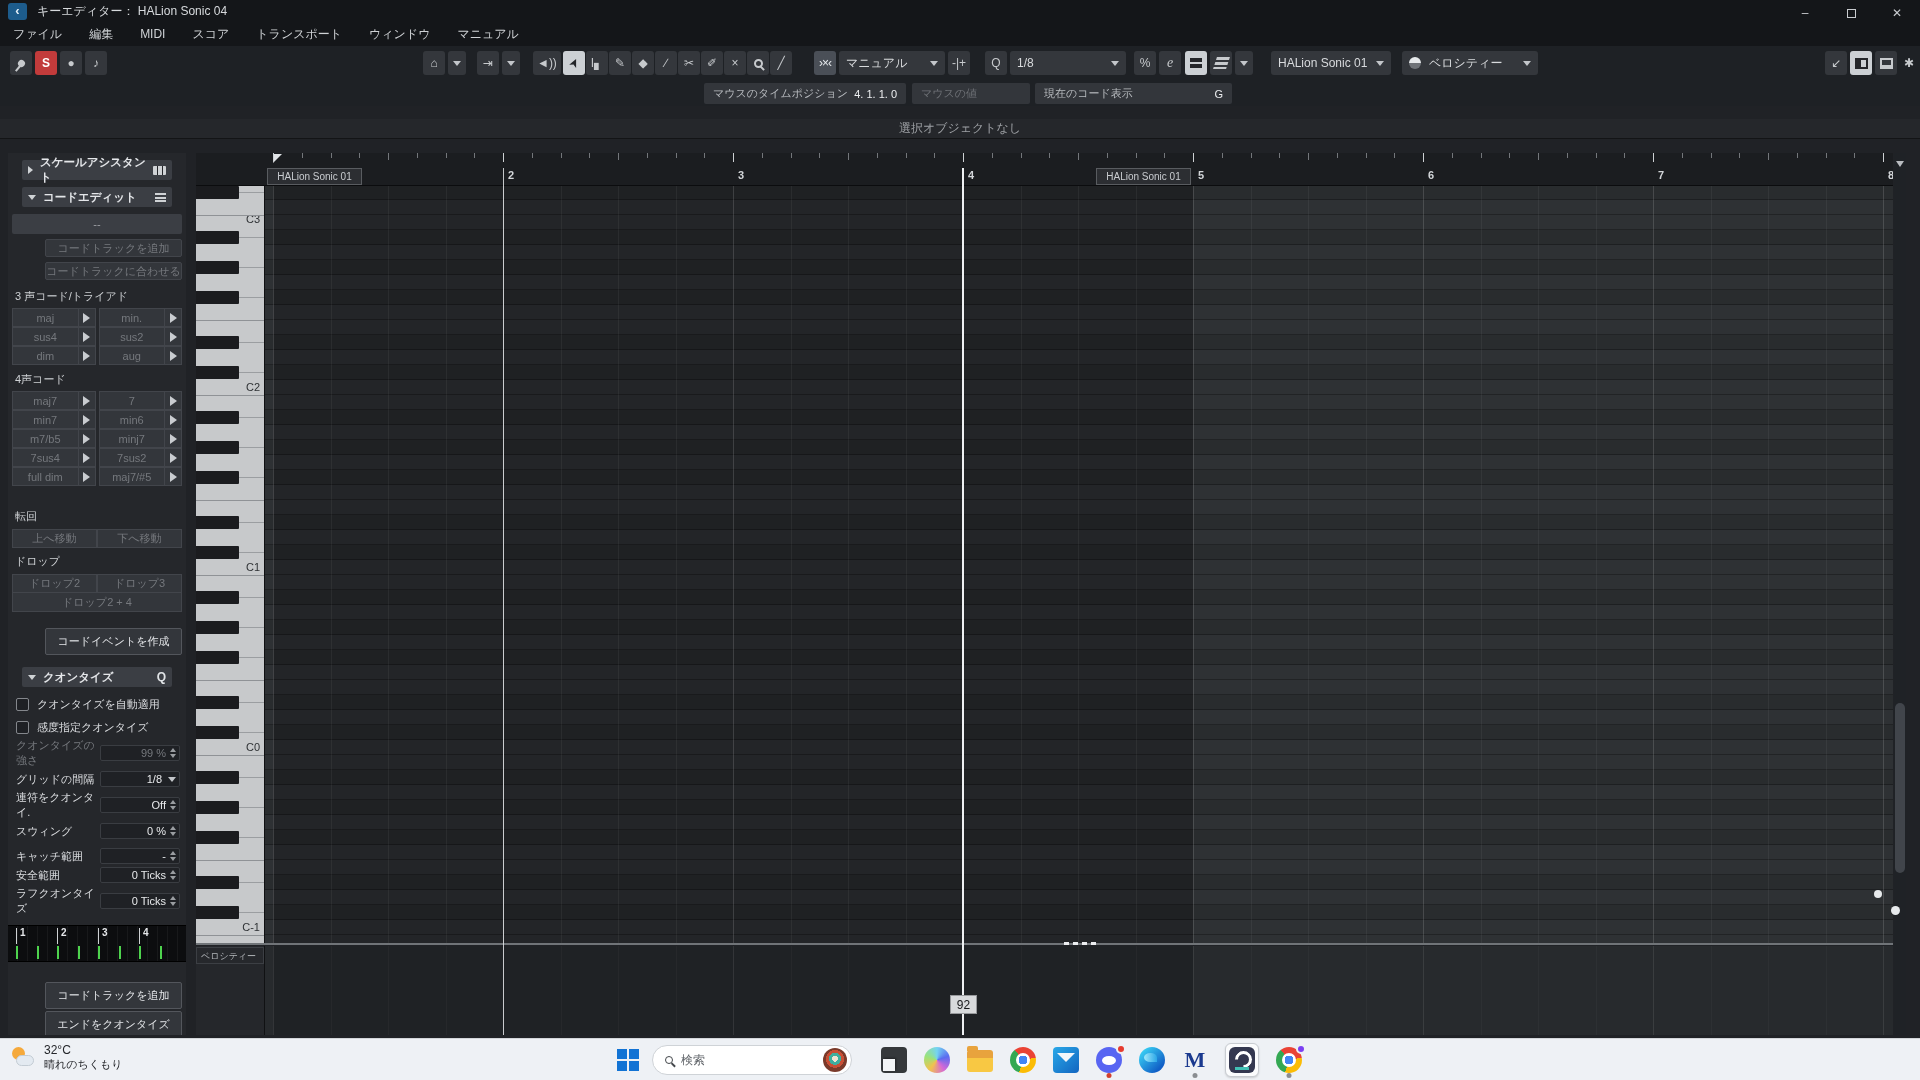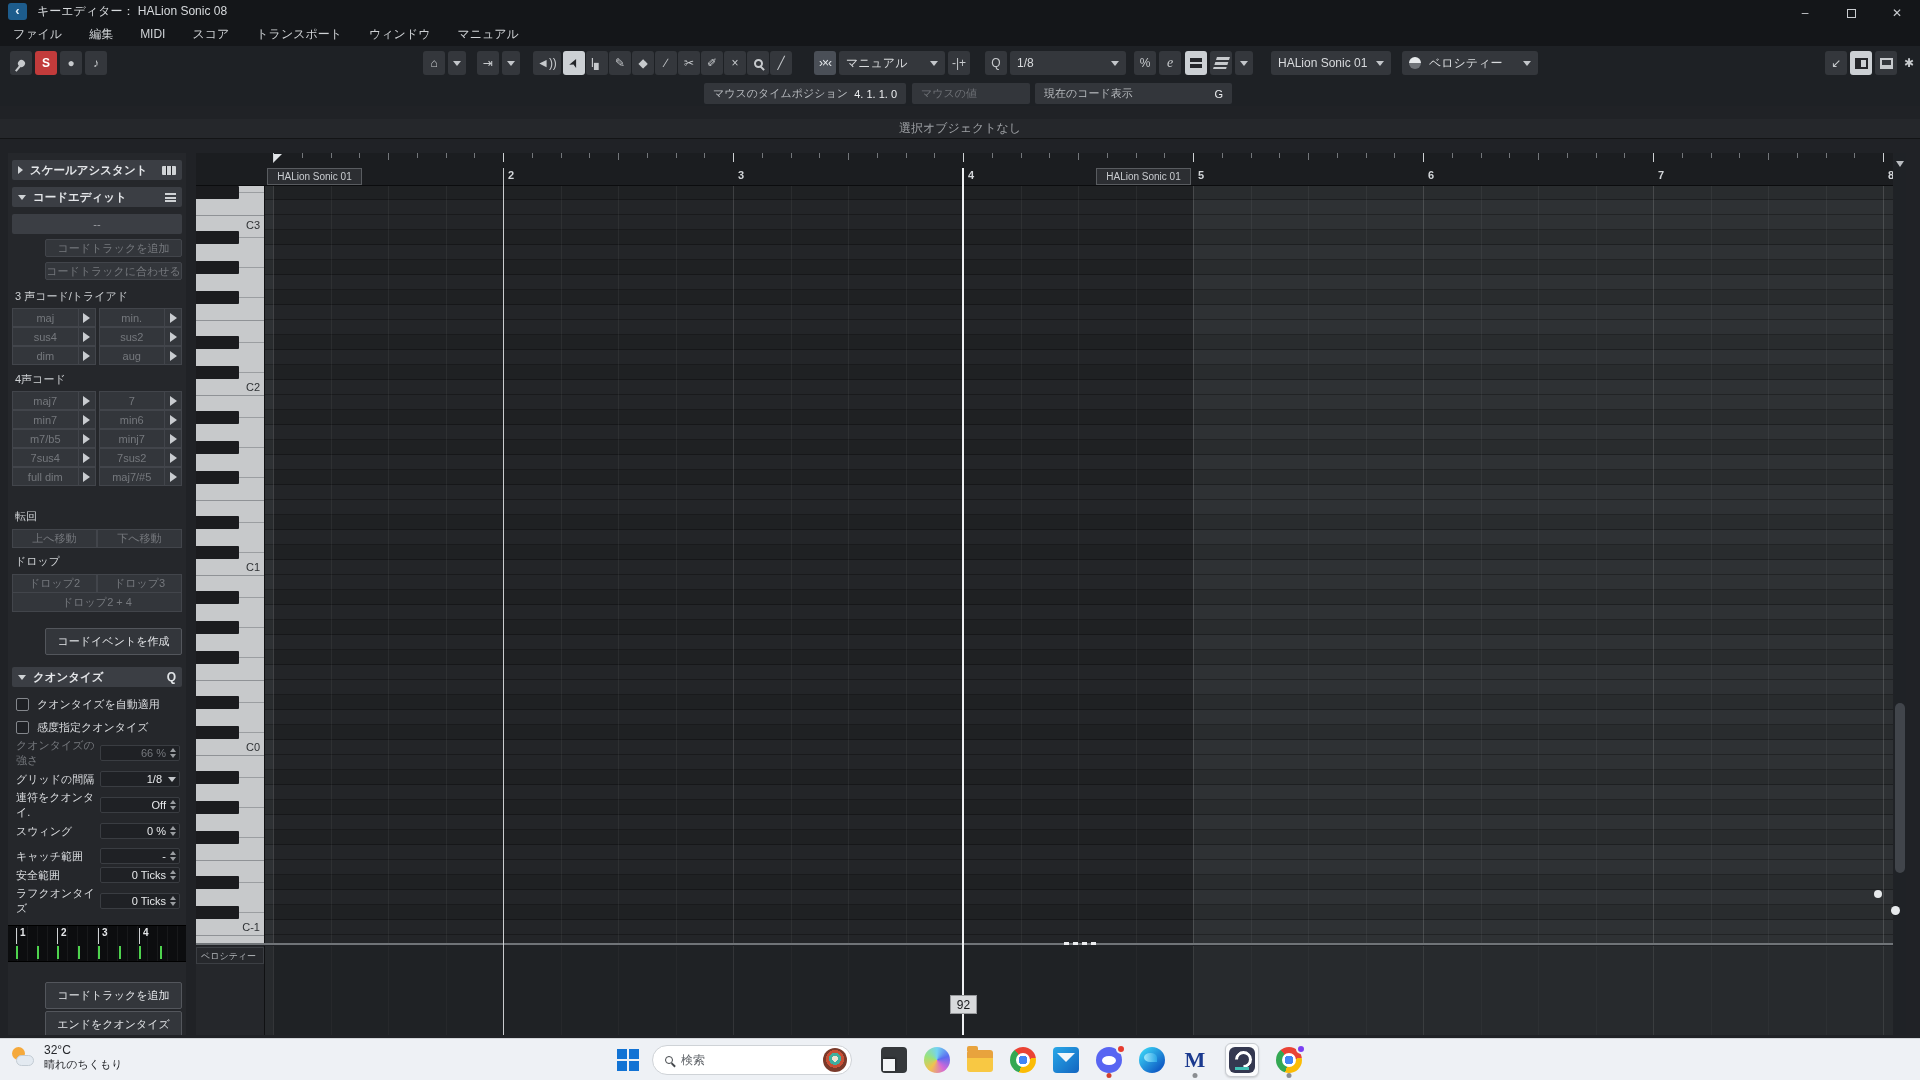--- a/index.html
+++ b/index.html
@@ -42,21 +42,21 @@
 
   
   .infoline { position:absolute; left:0; top:81px; width:1920px; height:25px; background:#1e2125; }
   .ibox { position:absolute; top:2px; height:21px; background:#33363b; border-radius:2px; font-size:11px; display:flex; align-items:center; padding:0 9px; color:#b9bcc0; }
   .ibox .ival { color:#eceef0; margin-left:auto; }
   .ibox .idim { color:#6f7277; }
   .statusline { position:absolute; left:0; top:119px; width:1920px; height:20px; background:#25272b; border-bottom:1px solid #131416; display:flex; align-items:center; justify-content:center; font-size:12px; color:#9fa2a6; }
 
   
   .inspector { position:absolute; left:8px; top:153px; width:178px; height:882px; background:#25272b; overflow:hidden; font-size:11px; }
-  .ihdr { margin:0 4px; height:20px; background:#3b3e44; border-radius:2px; display:flex; align-items:center; gap:7px; padding:0 6px; color:#e4e6e9; font-weight:bold; font-size:11.5px; }
+  .ihdr { margin:0 14px; height:20px; background:#3b3e44; border-radius:2px; display:flex; align-items:center; gap:7px; padding:0 6px; color:#e4e6e9; font-weight:bold; font-size:11.5px; }
   .tri-r { width:0; height:0; border-top:4px solid transparent; border-bottom:4px solid transparent; border-left:5px solid #cfd2d5; }
   .tri-d { width:0; height:0; border-left:4px solid transparent; border-right:4px solid transparent; border-top:5px solid #cfd2d5; }
   .hsp { margin-left:auto; }
   .kb-icon { width:14px; height:9px; border-radius:1px; background:linear-gradient(90deg,#cfd2d5 0 4px,#24262a 4px 5px,#cfd2d5 5px 9px,#24262a 9px 10px,#cfd2d5 10px 14px); }
   .list-icon { width:11px; height:9px; background:repeating-linear-gradient(180deg,#cfd2d5 0 2px,transparent 2px 3.5px); }
   .q-badge { color:#e0e3e6; font-weight:bold; font-size:12px; }
   .chdisp { margin:7px 4px 0; height:20px; background:#3b3e44; border-radius:2px; display:flex; align-items:center; justify-content:center; color:#9fa2a6; }
   .ibtn { margin:5px 4px 0 37px; height:18px; background:#33363b; border:1px solid #42454b; border-radius:2px; display:flex; align-items:center; justify-content:center; color:#75787d; }
   .ibtn.en { color:#e3e5e8; border-color:#53565c; }
   .ibtn.big { height:27px; }
@@ -181,21 +181,21 @@
   .tbell::before { content:""; position:absolute; left:1px; top:1px; width:12px; height:11px; background:#1f2124; border-radius:6px 6px 1px 1px; }
   .tbell::after { content:""; position:absolute; left:0; bottom:1px; width:14px; height:2px; background:#1f2124; }
   .tbell .z { position:absolute; right:-2px; top:-4px; font-size:8px; font-weight:bold; color:#1f2124; }
 </style>
 </head>
 <body>
 
 <div class="topchrome">
   <div class="titlebar">
     <div class="back-btn">‹</div>
-    <div class="wtitle">キーエディター： HALion Sonic 08</div>
+    <div class="wtitle">キーエディター： HALion Sonic 04</div>
     <div class="win-controls">
       <div class="wc">–</div>
       <div class="wc">
           <span class="maxbox"></span>
         </div>
       <div class="wc">✕</div>
     </div>
   </div>
   <div class="menubar" id="menubar">
       <div class="menu-item">ファイル</div>
@@ -476,21 +476,21 @@
     <span>クオンタイズを自動適用</span>
   </div>
   <div class="cbrow" style="margin-top:8px">
     <span class="cb"></span>
     <span>感度指定クオンタイズ</span>
   </div>
   <div id="param-list">
       <div class="prow">
         <div class="pl dis">クオンタイズの強さ</div>
         <div class="pfield">
-          <div class="dis">66 %</div>
+          <div class="dis">99 %</div>
           <div class="st">
             <div>
               <i class="u" style="display:block;width:0;height:0;border-left:3.5px solid transparent;border-right:3.5px solid transparent;border-bottom:4px solid #9a9da1"></i>
             </div>
             <div>
               <i class="d" style="display:block;width:0;height:0;border-left:3.5px solid transparent;border-right:3.5px solid transparent;border-top:4px solid #9a9da1"></i>
             </div>
           </div>
         </div>
       </div>
@@ -664,21 +664,21 @@
       <div class="rnum" style="left: 542px;">3</div>
       <div class="rnum" style="left: 772px;">4</div>
       <div class="rnum" style="left: 1002px;">5</div>
       <div class="rnum" style="left: 1232px;">6</div>
       <div class="rnum" style="left: 1462px;">7</div>
       <div class="rnum" style="left: 1692px;">8</div>
     </div>
   <div class="keys" id="keys">
       <div class="kblack" style="top: 0px;"></div>
       <div class="kline-part" style="top: 6px;"></div>
-      <div class="klabel" style="top: 32px;">C3</div>
+      <div class="klabel" style="top: 26px;">C3</div>
       <div class="kline-full" style="top: 29px;"></div>
       <div class="kblack" style="top: 45px;"></div>
       <div class="kline-part" style="top: 51px;"></div>
       <div class="kblack" style="top: 75px;"></div>
       <div class="kline-part" style="top: 81px;"></div>
       <div class="kblack" style="top: 105px;"></div>
       <div class="kline-part" style="top: 111px;"></div>
       <div class="kline-full" style="top: 134px;"></div>
       <div class="kblack" style="top: 150px;"></div>
       <div class="kline-part" style="top: 156px;"></div>

